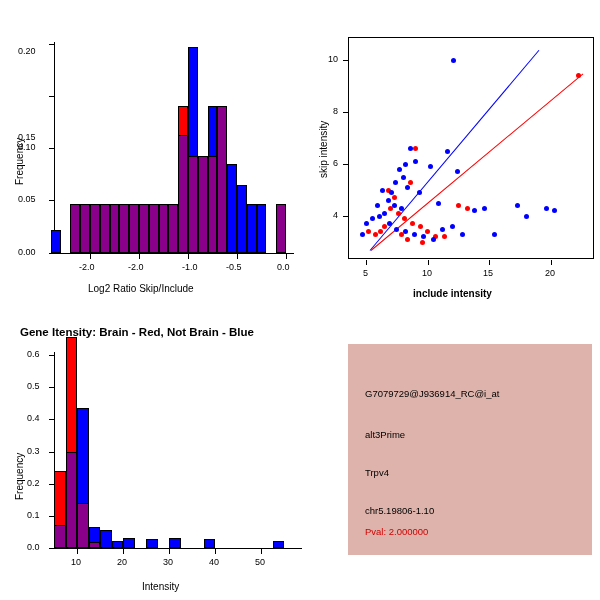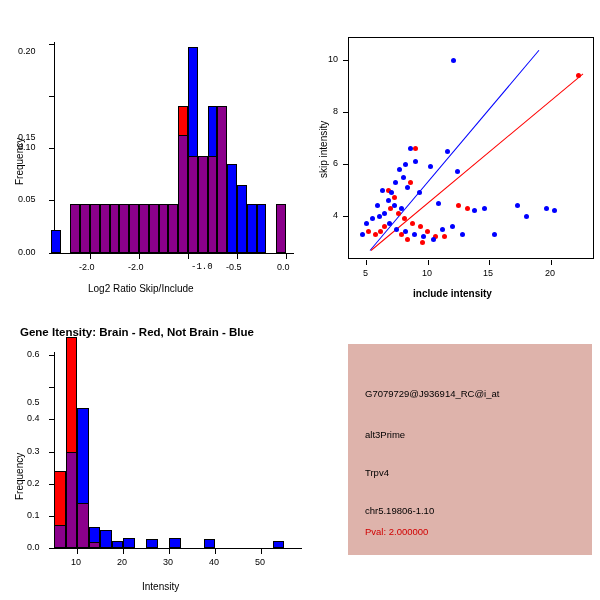--- a/index.html
+++ b/index.html
@@ -87,21 +87,21 @@
   </div>
 
   <div>
     <div class="tick" style="left:90px; top:254px; height:5px;"></div>
     <div class="tick" style="left:139px; top:254px; height:5px;"></div>
     <div class="tick" style="left:188px; top:254px; height:5px;"></div>
     <div class="tick" style="left:237px; top:254px; height:5px;"></div>
     <div class="tick" style="left:286px; top:254px; height:5px;"></div>
     <div class="ticklabel" style="left:79px; top:262px;">-2.0</div>
     <div class="ticklabel" style="left:128px; top:262px;">-2.0</div>
-    <div class="ticklabel" style="left:191px; top:262px;font-family:Liberation Mono, monospace;">-1.0</div>
+    <div class="ticklabel" style="left:182px; top:262px;">-1.0</div>
     <div class="ticklabel" style="left:226px; top:262px;">-0.5</div>
     <div class="ticklabel" style="left:277px; top:262px;">0.0</div>
   </div>
 
   <div id="ratio-bars" style="position:absolute; left:0; top:0; width:300px; height:300px;">
       <div class="bar" style="left: 50.8px; top: 230.01px; width: 9.8px; height: 22.99px; background: rgb(0, 0, 255);"></div>
       <div class="bar" style="left: 70.4px; top: 203.885px; width: 9.8px; height: 49.115px; background: rgb(0, 0, 255);"></div>
       <div class="bar" style="left: 70.4px; top: 203.885px; width: 9.8px; height: 49.115px; background: rgb(139, 0, 139);"></div>
       <div class="bar" style="left: 80.2px; top: 203.885px; width: 9.8px; height: 49.115px; background: rgb(0, 0, 255);"></div>
       <div class="bar" style="left: 80.2px; top: 203.885px; width: 9.8px; height: 49.115px; background: rgb(139, 0, 139);"></div>
@@ -256,21 +256,21 @@
     <div class="tickh" style="left:49px; top:184px; width:5px;"></div>
     <div class="tickh" style="left:49px; top:152px; width:5px;"></div>
     <div class="tickh" style="left:49px; top:119px; width:5px;"></div>
     <div class="tickh" style="left:49px; top:87px; width:5px;"></div>
     <div class="tickh" style="left:49px; top:55px; width:5px;"></div>
     <div class="ticklabel" style="left:27px; top:242px;">0.0</div>
     <div class="ticklabel" style="left:27px; top:210px;">0.1</div>
     <div class="ticklabel" style="left:27px; top:178px;">0.2</div>
     <div class="ticklabel" style="left:27px; top:146px;">0.3</div>
     <div class="ticklabel" style="left:27px; top:113px;">0.4</div>
-    <div class="ticklabel" style="left:27px; top:81px;margin-top:16px;">0.5</div>
+    <div class="ticklabel" style="left:27px; top:81px;">0.5</div>
     <div class="ticklabel" style="left:27px; top:49px;">0.6</div>
   </div>
 
   <div>
     <div class="tick" style="left:77px; top:249px; height:5px;"></div>
     <div class="tick" style="left:123px; top:249px; height:5px;"></div>
     <div class="tick" style="left:169px; top:249px; height:5px;"></div>
     <div class="tick" style="left:215px; top:249px; height:5px;"></div>
     <div class="tick" style="left:261px; top:249px; height:5px;"></div>
     <div class="ticklabel" style="left:71px; top:257px;">10</div>

